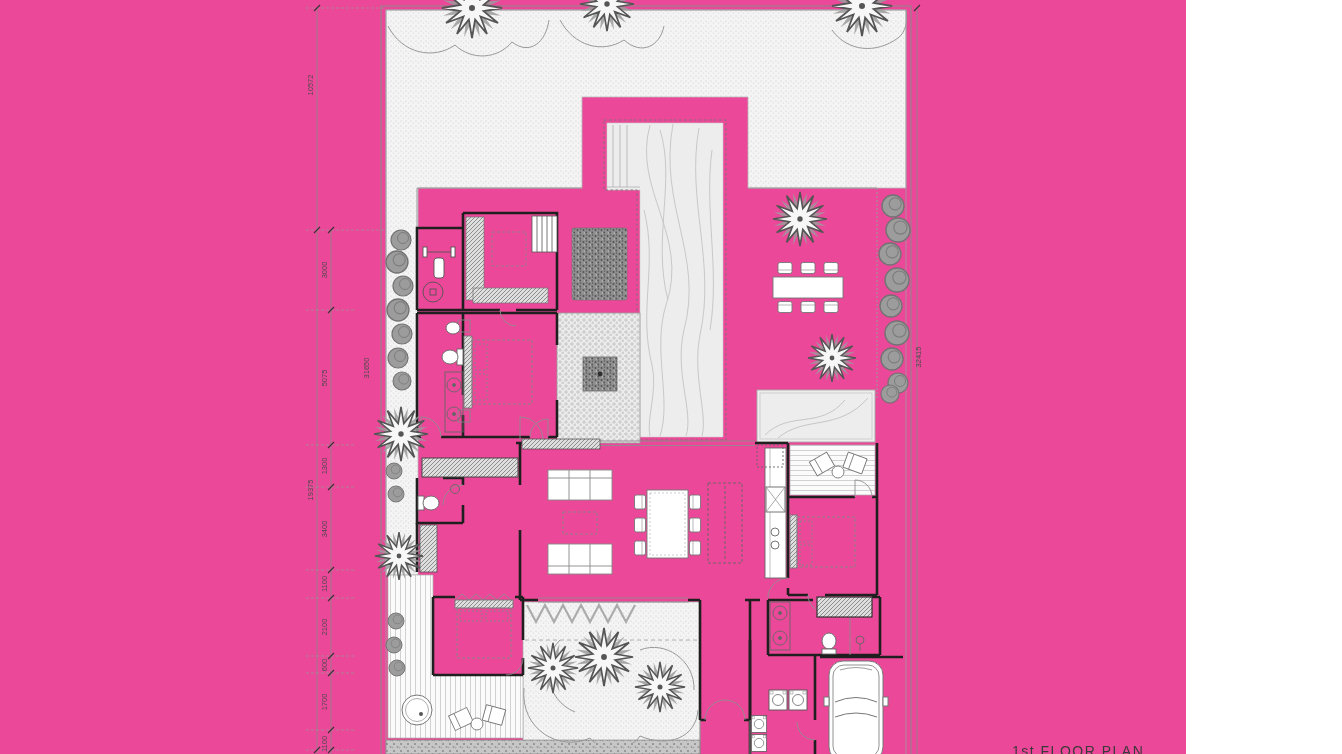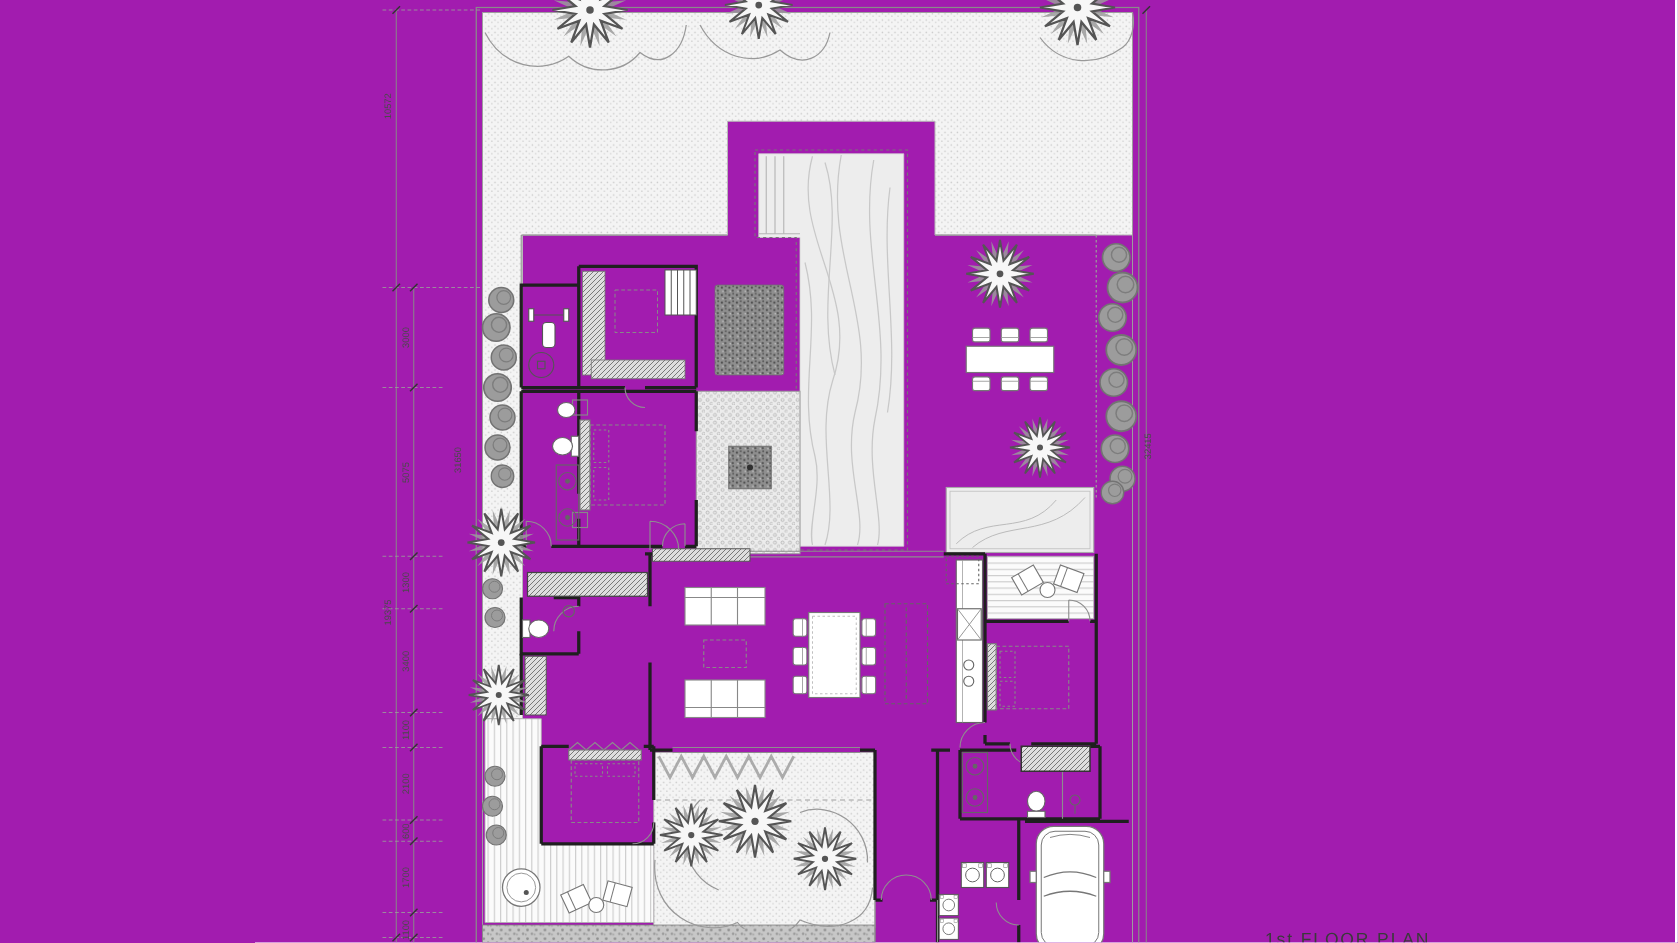--- a/index.html
+++ b/index.html
@@ -1,16 +1,16 @@
 <!DOCTYPE html>
 <html><head>
 <meta charset="utf-8">
 <style>
   html,body{margin:0;padding:0;background:#ffffff;}
-  .page{position:relative;width:1340px;height:754px;overflow:hidden;background:#a21caf;}
+  .page{position:relative;width:1186px;height:754px;overflow:hidden;background:#ec4899;}
   svg{display:block;}
   text{font-family:"Liberation Sans", sans-serif;}
   .dimtxt{font-size:7.5px;fill:#4a4a4a;}
   .titletxt{font-size:14px;fill:#3a3a3a;letter-spacing:1.5px;}
 </style>
 </head>
 <body>
 
 <div class="page">
 <svg width="1342" height="754" viewBox="0 0 1342 754">

